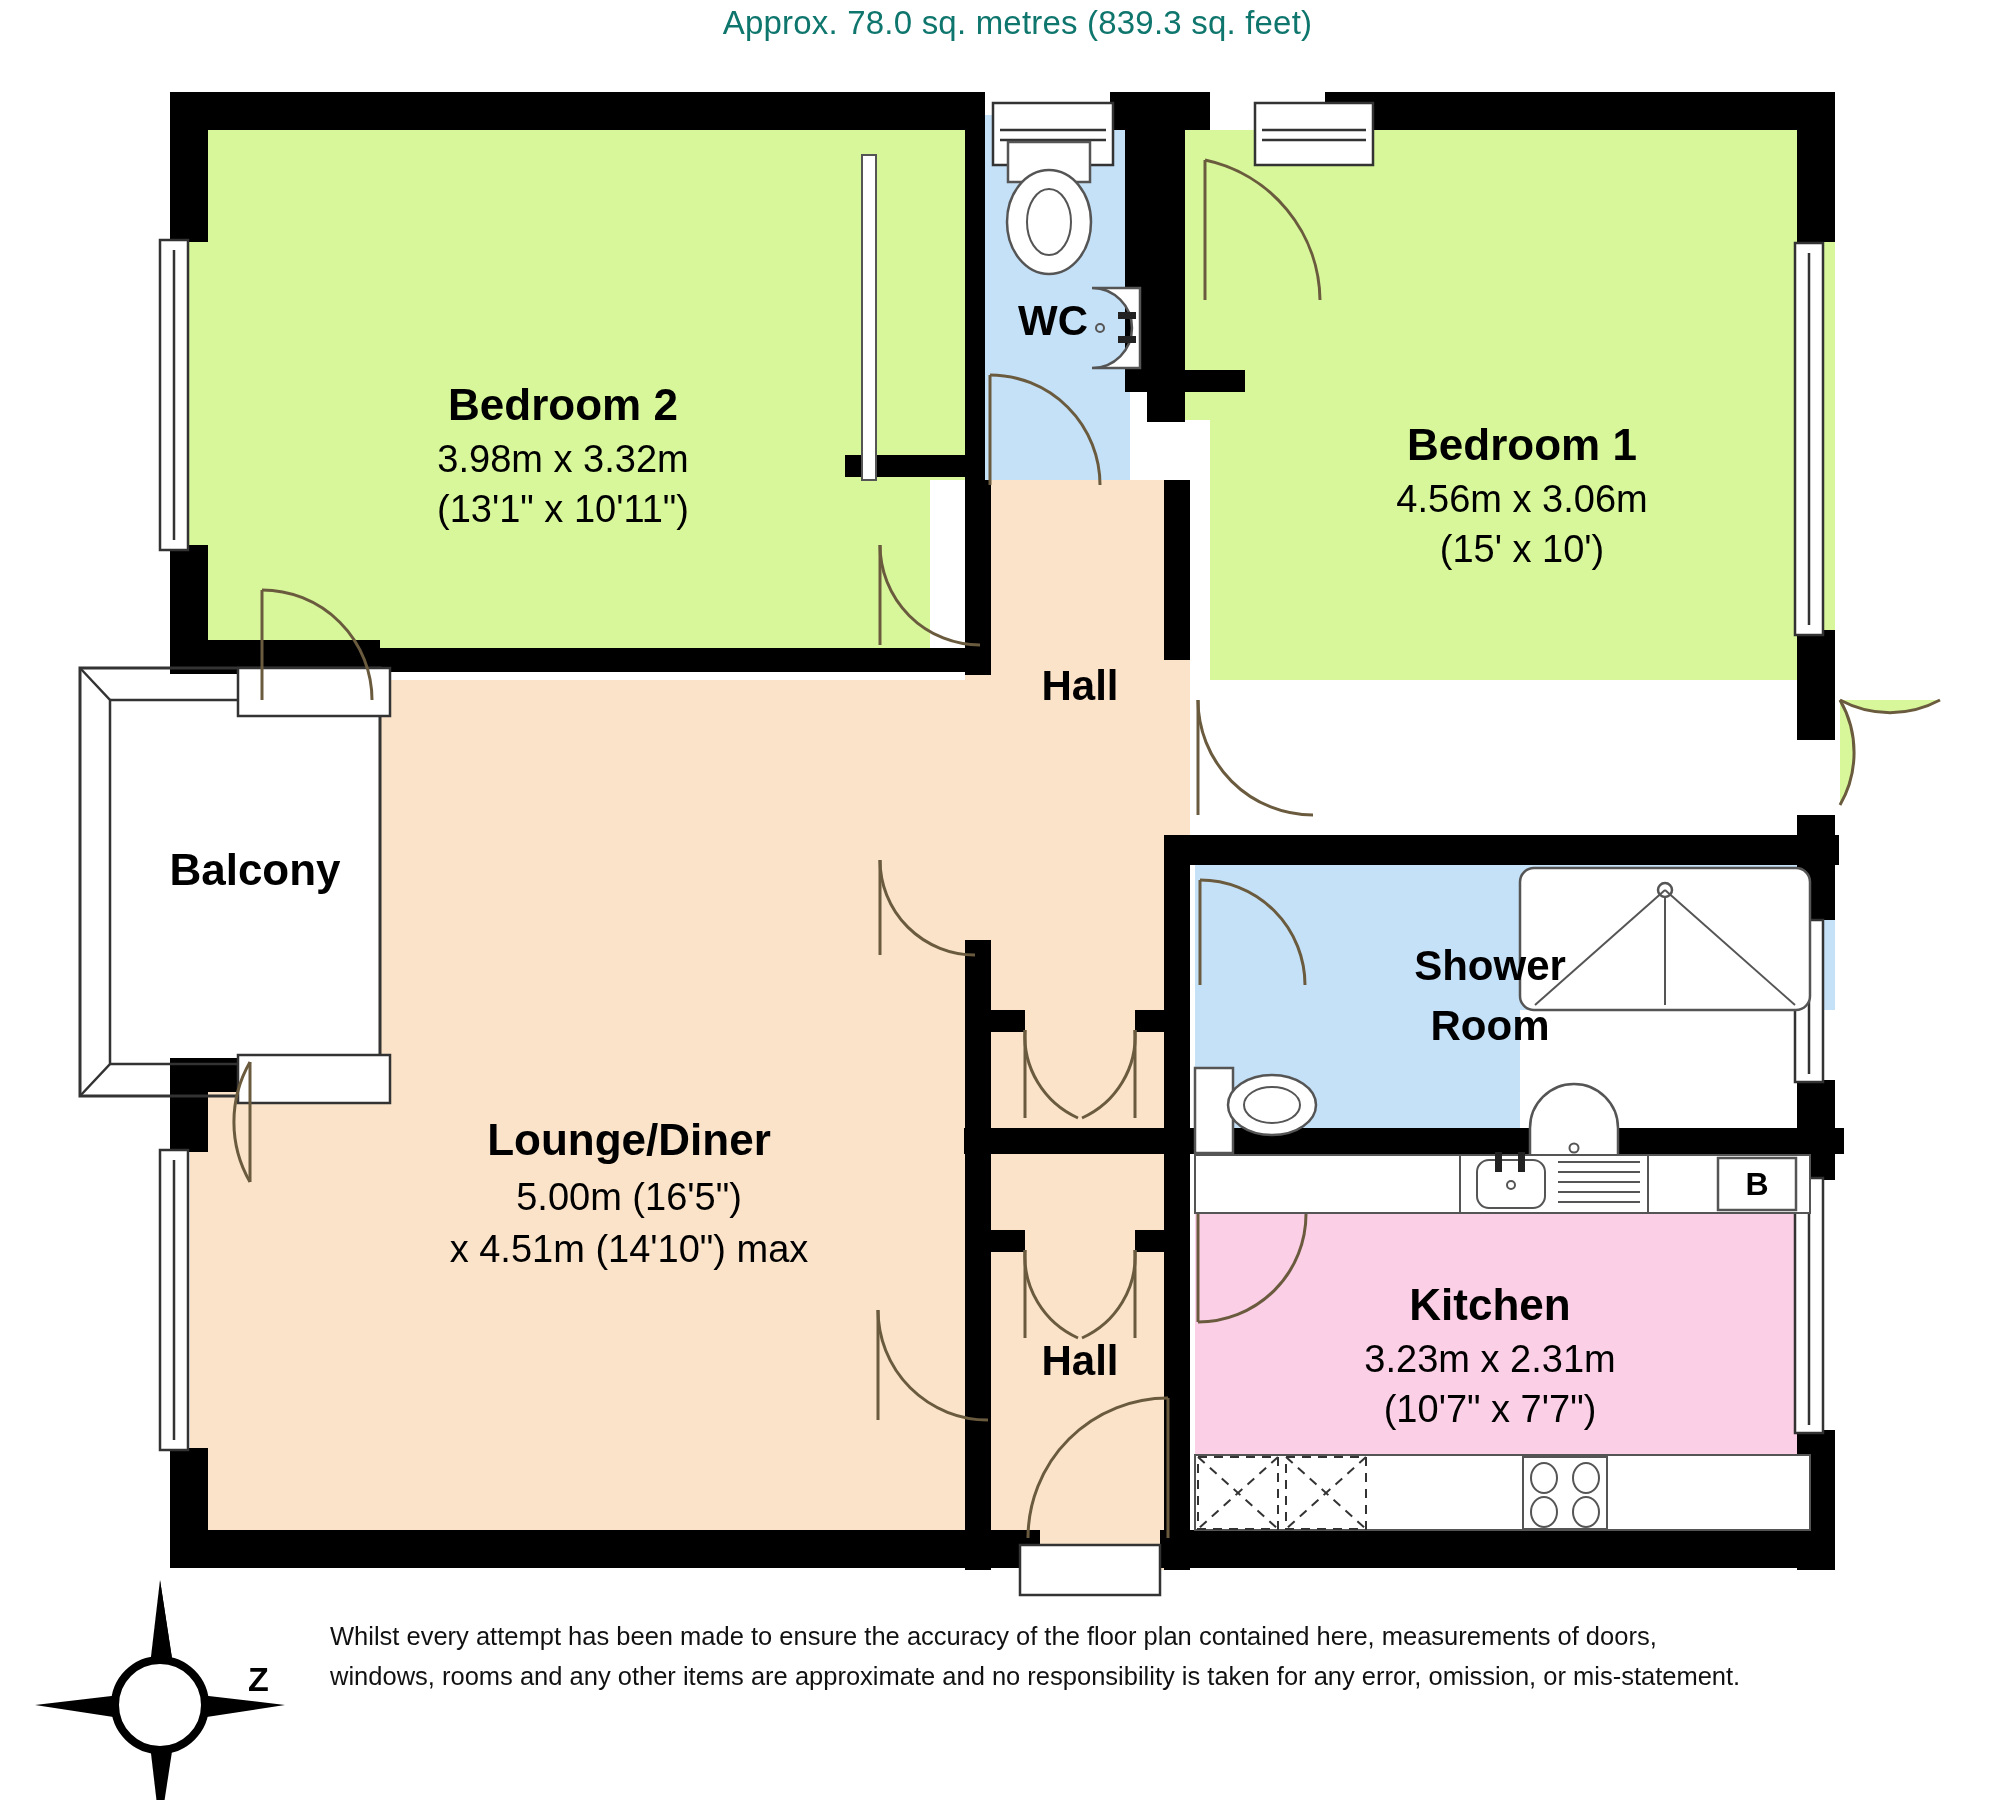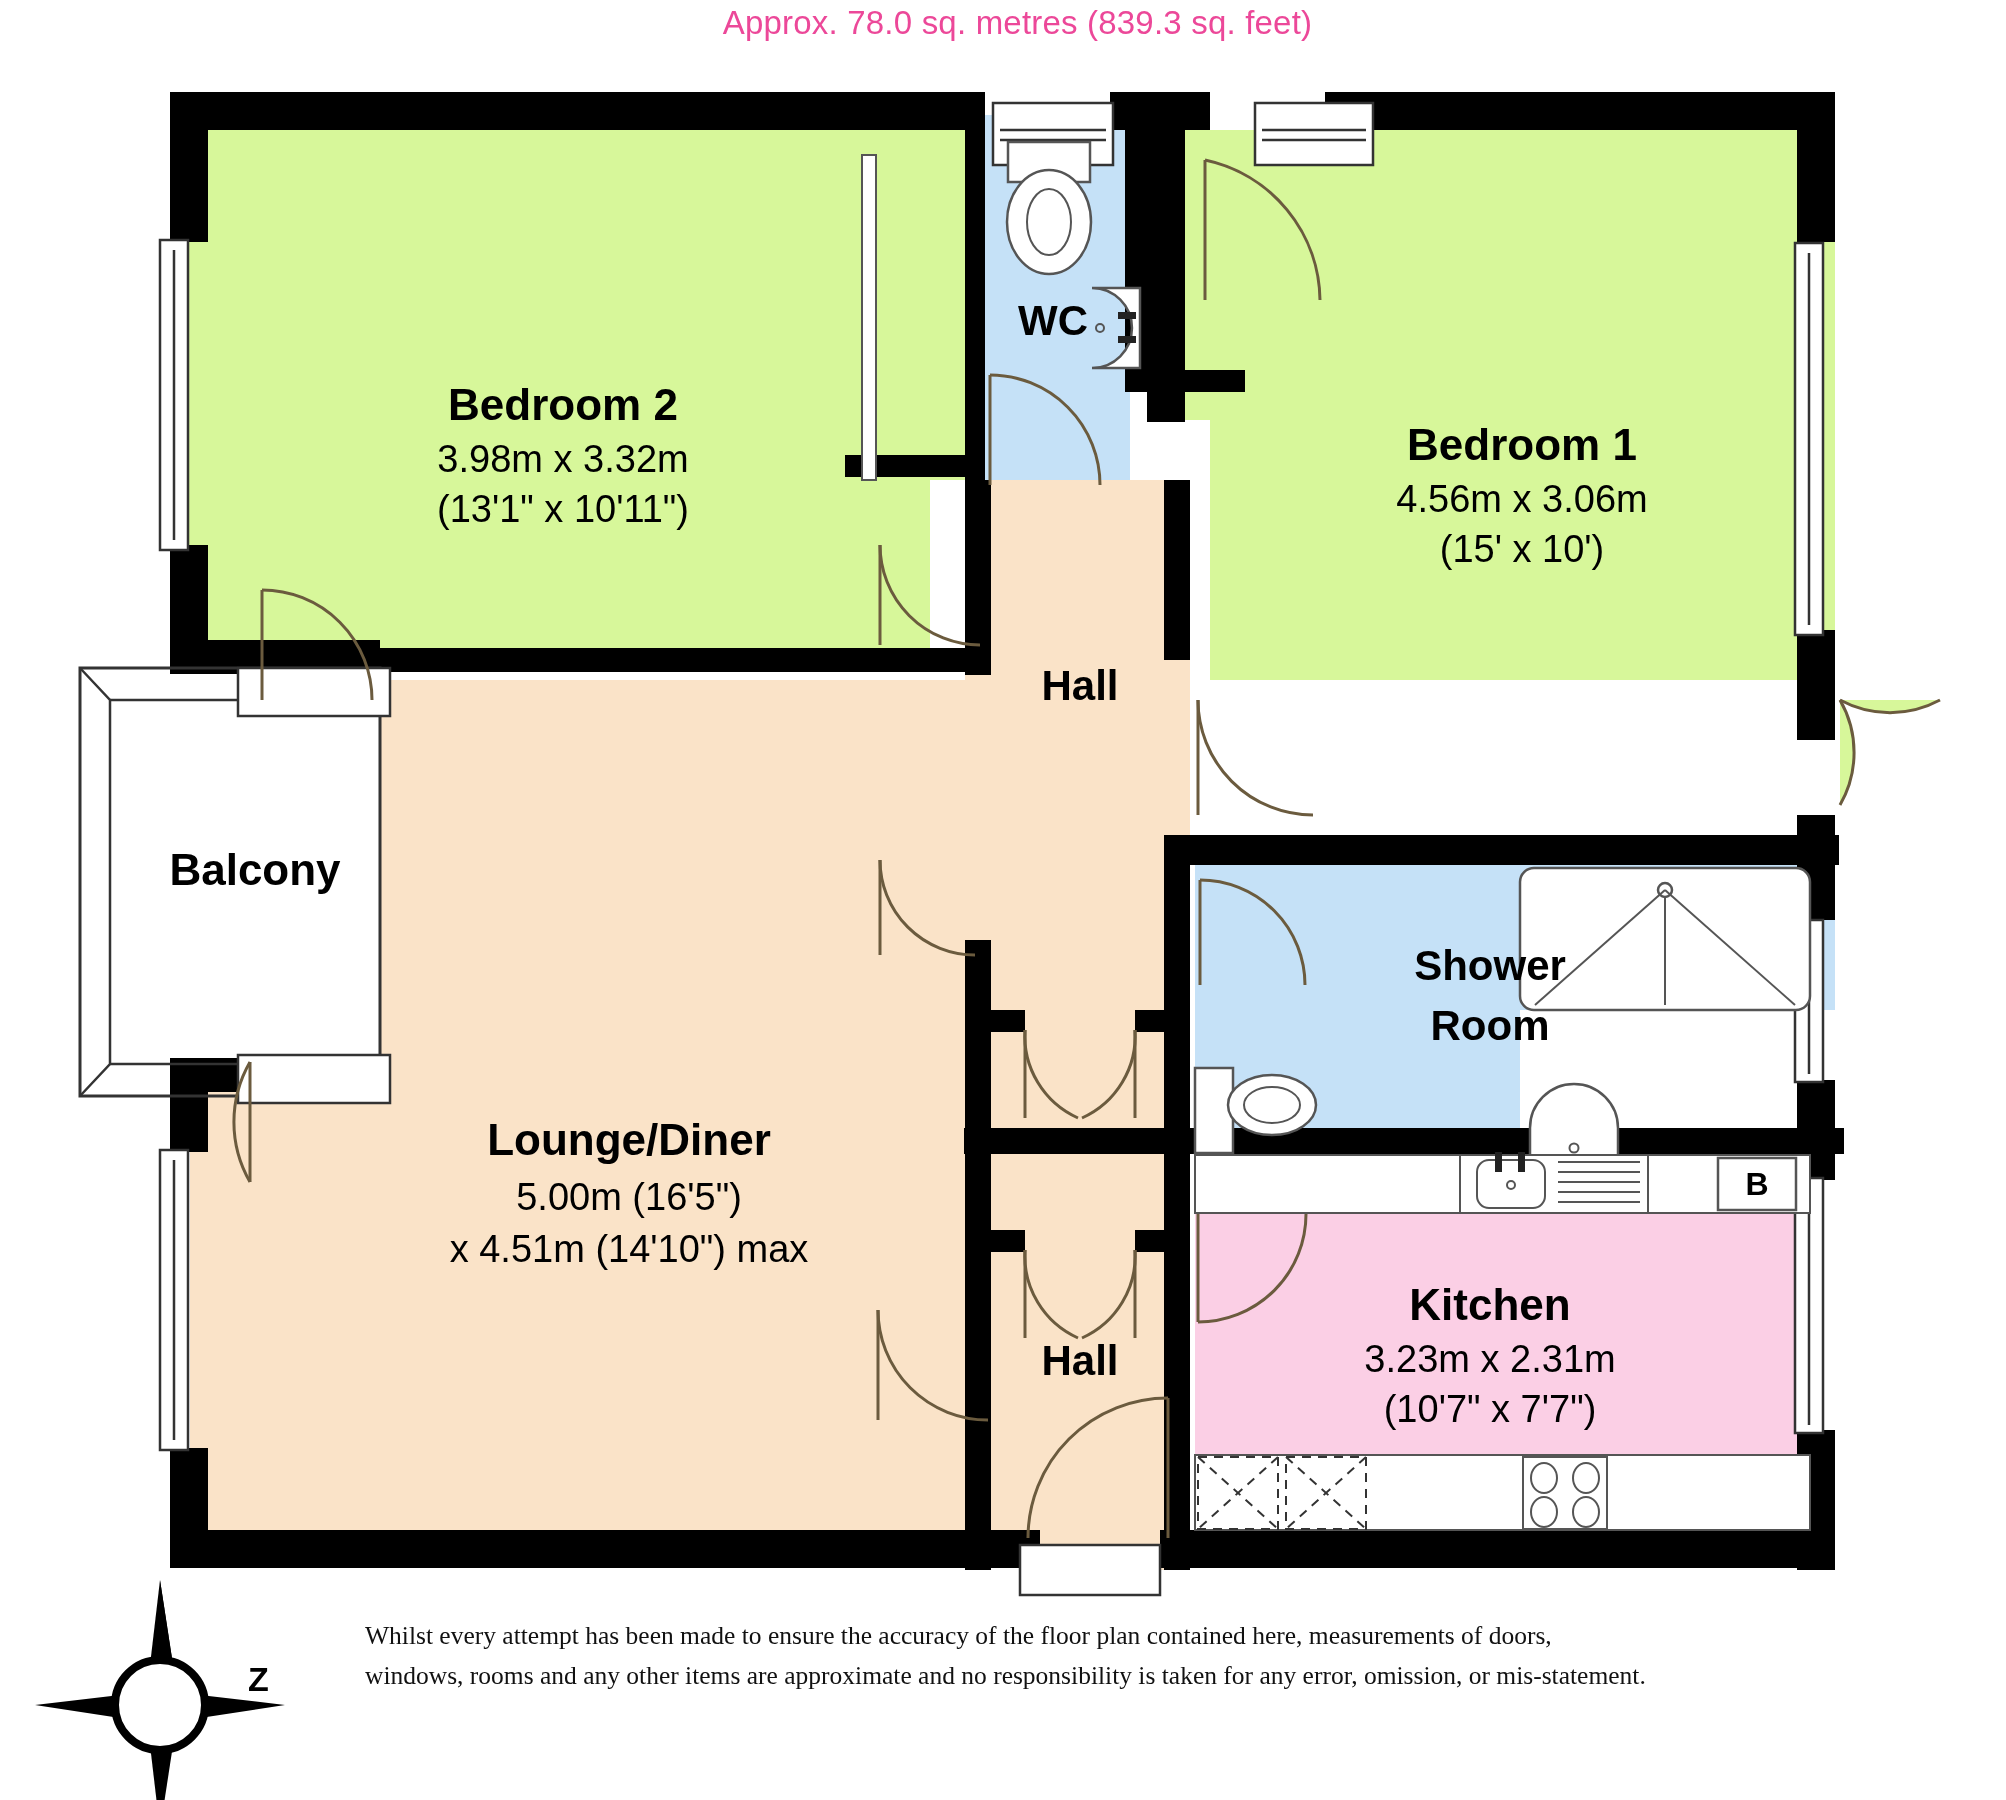--- a/index.html
+++ b/index.html
@@ -22,21 +22,21 @@
   }
   .header-area {
     position: absolute;
     left: 0;
     top: 4px;
     width: 2006px;
     text-align: center;
   }
   .header-text {
     font-size: 33px;
-    color: #ec4899;
+    color: #0f766e;
     letter-spacing: 0.2px;
     font-family: "Liberation Sans", sans-serif;
     margin-left: 29px;
   }
   svg.plan {
     position: absolute;
     left: 0; top: 0;
   }
   .rlabel {
     font-family: "Liberation Sans", sans-serif;
@@ -56,22 +56,21 @@
     font-weight: bold;
   }
   .disclaimer {
     position: absolute;
     left: 330px;
     top: 1616px;
     width: 1470px;
     font-size: 25.5px;
     line-height: 40px;
     color: #111;
-    font-family: Liberation Serif, serif;
-    margin-left: 35px;
+    font-family: Liberation Sans, sans-serif;
   }
   .disclaimer div { white-space: nowrap; }
   .compass-letter {
     position: absolute;
     left: 248px;
     top: 1660px;
     font-size: 34px;
     font-weight: bold;
     color: #000;
     font-family: "Liberation Sans", sans-serif;

